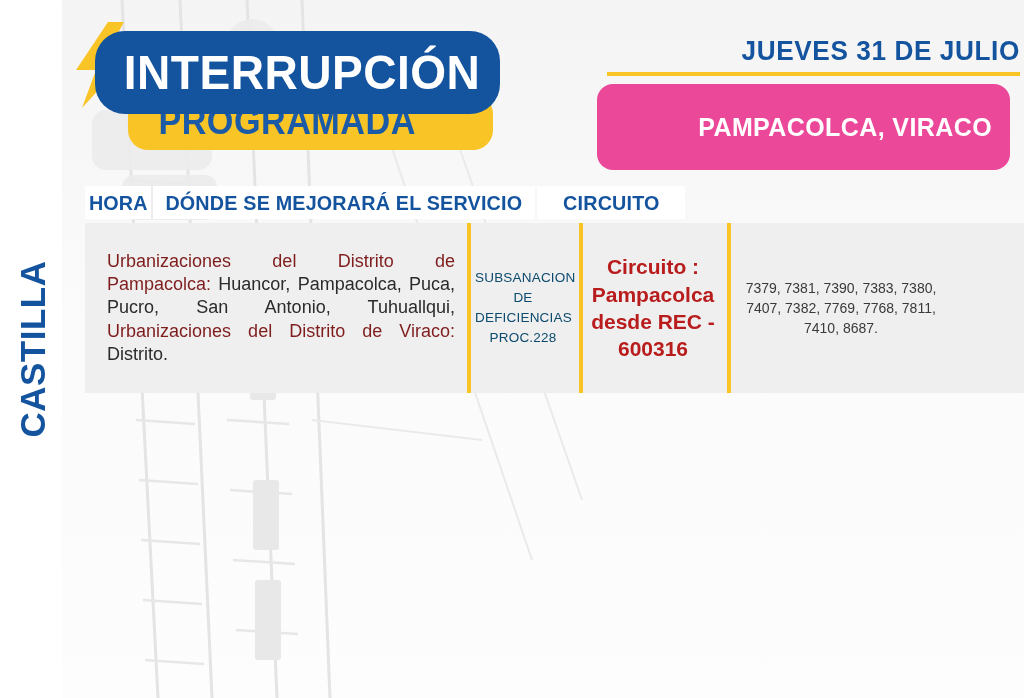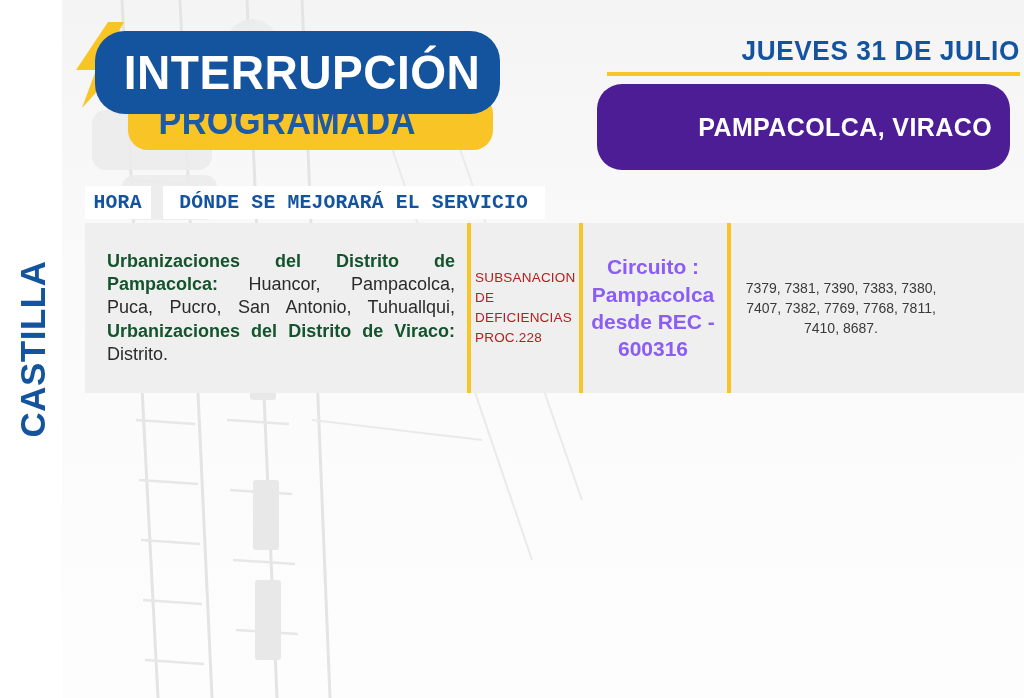--- a/index.html
+++ b/index.html
@@ -120,22 +120,22 @@
   }
   #date-rule {
     margin-top:5px;
     width:100%; height:4px;
     background:#f9c425;
   }
   #zone-banner {
     position:absolute;
     left:597px; top:84px;
     width:413px; height:86px;
-    background:#4c1d95;
-    border-radius:25px;
+    background:#ec4899;
+    border-radius:16px;
     display:flex; align-items:center; justify-content:flex-end;
     z-index:5;
   }
   #zone-banner .txt {
     color:#ffffff;
     font-size:25px;
     font-weight:bold;
     font-variant:small-caps;
     letter-spacing:0.4px;
     padding-right:18px;
@@ -145,22 +145,21 @@
   
   #table {
     position:absolute;
     left:85px; top:186px;
     width:939px;
     z-index:5;
   }
   #thead {
     display:flex;
     height:33px;
-    gap:12px;
-    font-family:Liberation Mono, monospace;
+    gap:2px;
   }
   #thead .th {
     background:#ffffff;
     color:#14549f;
     font-size:21px;
     font-weight:bold;
     font-stretch:condensed;
     letter-spacing:0.2px;
     display:flex; align-items:center; justify-content:center;
     white-space:nowrap;
@@ -205,32 +204,32 @@
   .cell-donde {
     color:#2b2b2b;
     font-size:18px;
     line-height:1.28;
     text-align:justify;
     text-align-last:left;
     width:100%;
     padding-left:14px;
     padding-right:4px;
   }
-  .cell-donde b { color:#14532d; font-weight:bold; }
+  .cell-donde b { color:#7f1d1d; font-weight:normal; }
   .cell-donde .indent { display:inline; }
   .cell-trabajos {
-    color:#b91c1c;
+    color:#0c4a6e;
     font-size:13.5px;
     line-height:1.5;
-    text-align:left;
+    text-align:center;
     width:100%;
     letter-spacing:0.2px;
   }
   .cell-circuito {
-    color:#8b5cf6;
+    color:#b91c1c;
     font-size:21px;
     font-weight:bold;
     text-align:center;
     width:100%;
     line-height:1.3;
   }
   .cell-subest {
     color:#3a3a3a;
     font-size:14px;
     text-align:center;
@@ -323,20 +322,23 @@
 
   <div id="table">
 
     <div id="thead">
       <div class="th col-hora">
         <span>HORA</span>
       </div>
       <div class="th col-donde">
         <span>DÓNDE SE MEJORARÁ EL SERVICIO</span>
       </div>
+      <div class="th col-circuito">
+        <span>CIRCUITO</span>
+      </div>
     </div>
 
     <div id="tbody">
 
 
       <div class="td col-donde">
         <div class="cell-donde">
           <b>Urbanizaciones del Distrito de Pampacolca:</b>
           <span class="indent">Huancor, Pampacolca, Puca, Pucro, San Antonio, Tuhuallqui,</span>
           <b>Urbanizaciones del Distrito de Viraco:</b>

